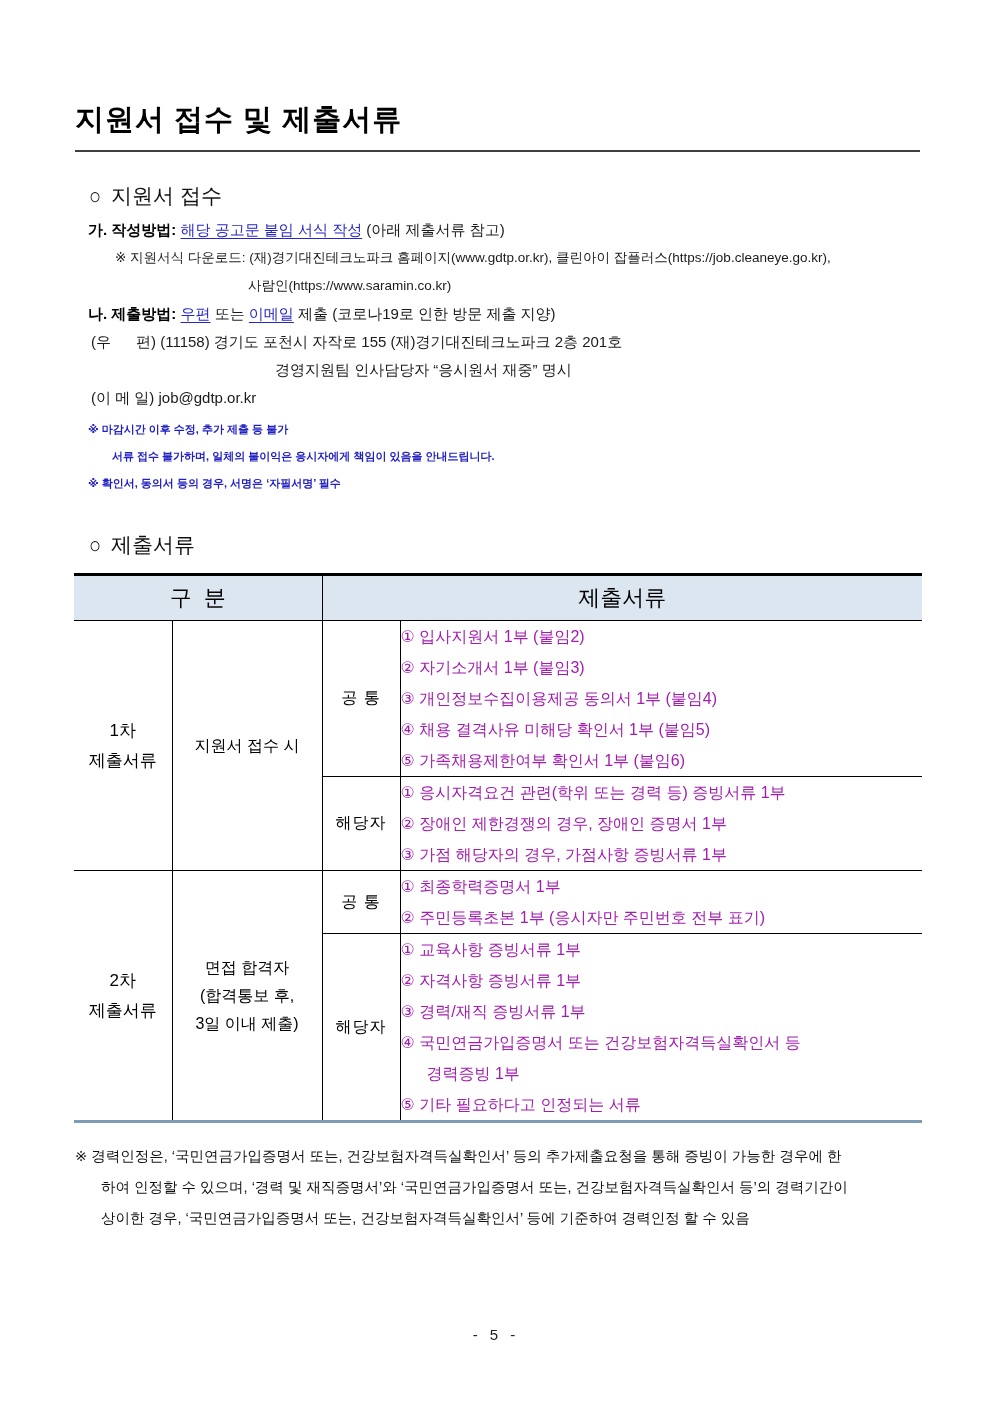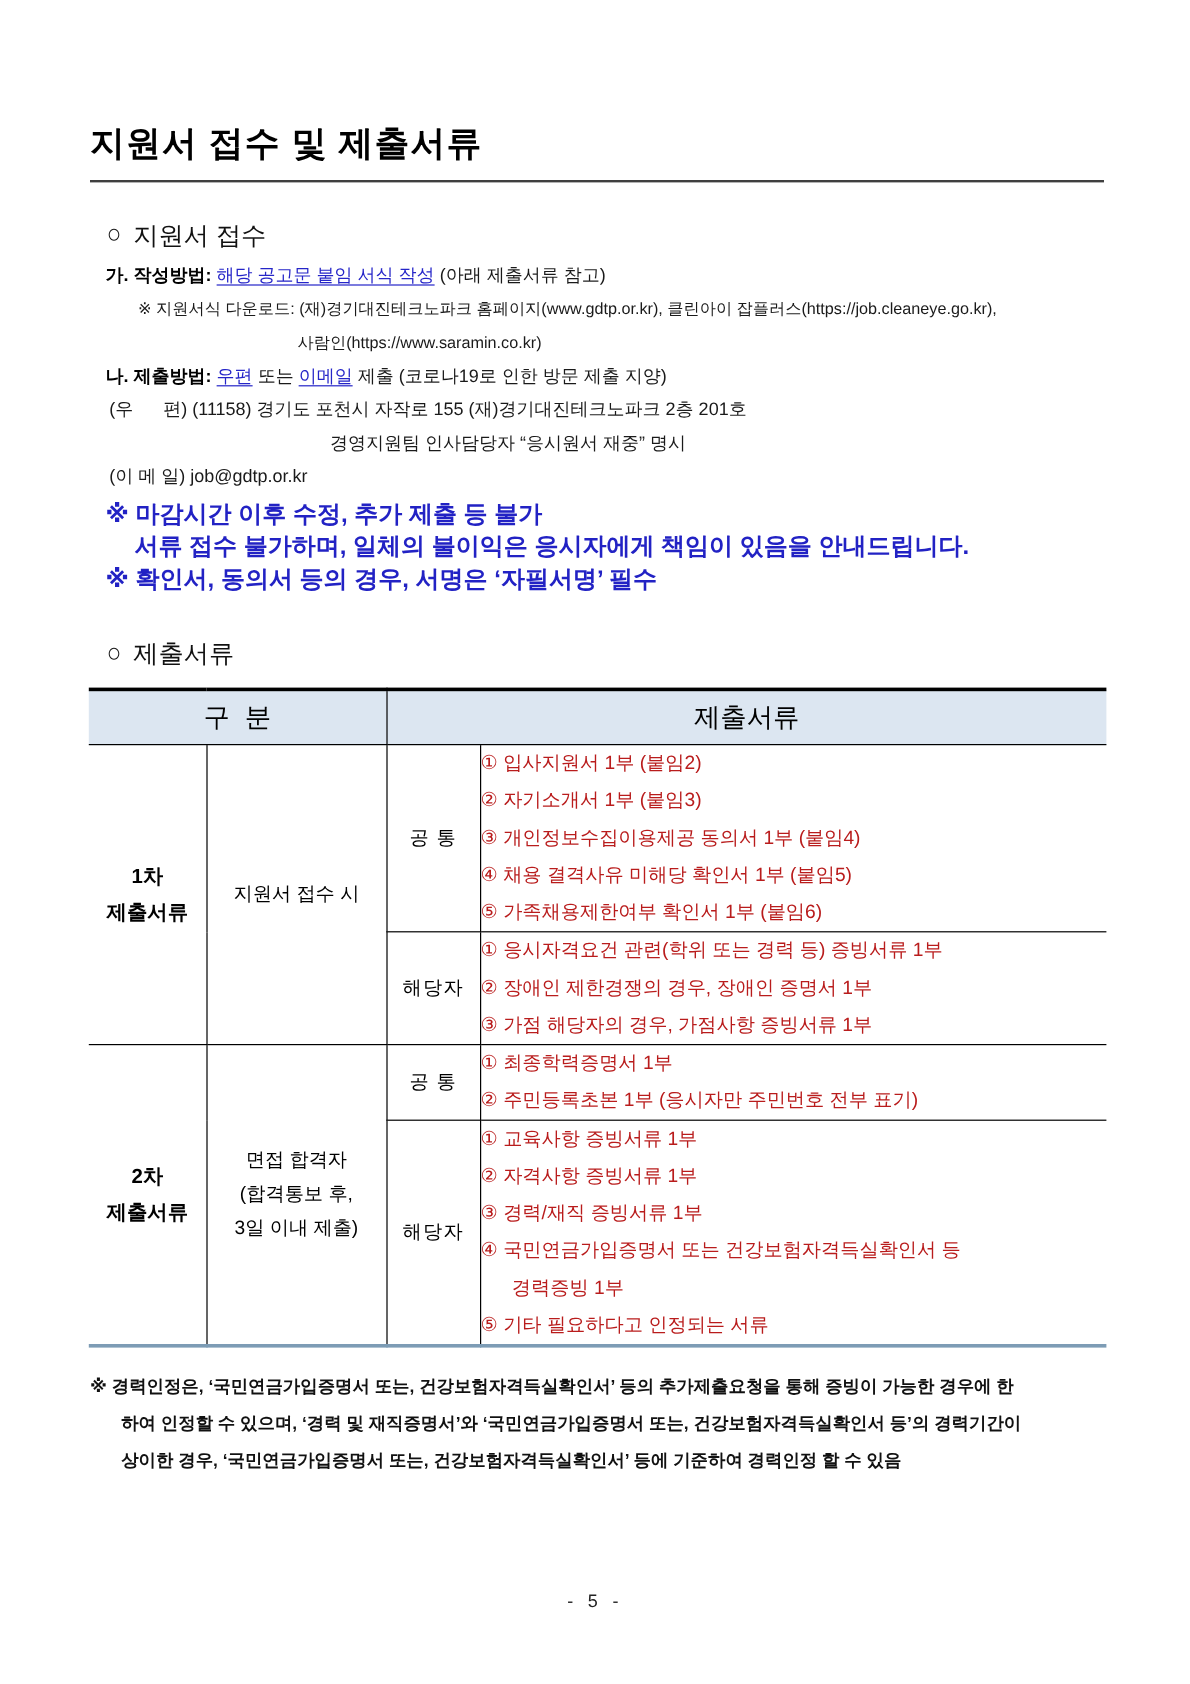--- a/index.html
+++ b/index.html
@@ -19,46 +19,46 @@
   .line{font-size:15px;line-height:28px;white-space:nowrap;}
   .ln-ga,.ln-na{margin-left:13px;}
   .b{font-weight:bold;color:#000;}
   .blue-link{color:#2525c8;text-decoration:underline;text-underline-offset:3px;cursor:pointer;}
   .small{font-size:13.5px;}
   .dl{margin-left:40px;}
   .dl2{margin-left:173px;}
   .addr{margin-left:16px;}
   .addr2{margin-left:200px;}
   .pre{white-space:pre-wrap;}
-  .note{color:#2222c4;font-weight:bold;font-size:20px;line-height:27px;}
+  .note{color:#2222c4;font-weight:bold;font-size:11px;line-height:27px;}
   .note-first{margin-left:13px;}
   .note-wrap{margin-left:37px;}
   .notes-block{margin-top:4px;}
 
   
   table.docs{border-collapse:collapse;table-layout:fixed;width:848px;margin:14px 0 0 -1px;
     border-top:3px solid #000;border-bottom:3px solid #7d9cb5;}
   table.docs col.c1{width:98px;}
   table.docs col.c2{width:150px;}
   table.docs col.c3{width:78px;}
   table.docs col.c4{width:522px;}
   table.docs th,table.docs td{border:1px solid #000;padding:0;vertical-align:middle;}
   table.docs th:first-child,table.docs td.no-l{border-left:none;}
   table.docs th:last-child,table.docs td.no-r{border-right:none;}
   table.docs th{border-top:none;height:44px;background:#dce6f1;font-weight:400;font-size:22px;color:#000;}
-  td.stage{text-align:center;font-weight:bold;font-size:17px;color:#000;line-height:30px;}
+  td.stage{text-align:center;font-weight:normal;font-size:17px;color:#000;line-height:30px;}
   td.when{text-align:center;font-size:16px;color:#000;line-height:28px;}
   td.type{text-align:center;font-size:16px;color:#000;letter-spacing:1px;}
   td.items{padding:5px 6px 5px 14px;}
-  td.items .item{font-size:16px;line-height:31px;color:#b91c1c;white-space:nowrap;}
+  td.items .item{font-size:16px;line-height:31px;color:#a21caf;white-space:nowrap;}
   td.items .item.cont{padding-left:26px;}
 
   
   .footnote{margin-top:18px;}
-  .fn-line{font-size:14.5px;line-height:31px;color:#111;white-space:nowrap;font-weight:bold;}
+  .fn-line{font-size:14.5px;line-height:31px;color:#111;white-space:nowrap;}
   .fn-wrap{margin-left:26px;}
 
   
   .page-num{position:absolute;top:1326px;left:0;width:100%;text-align:center;
     font-size:15px;color:#222;letter-spacing:4px;}
 </style>
 </head>
 <body>
 
 <div class="page">

